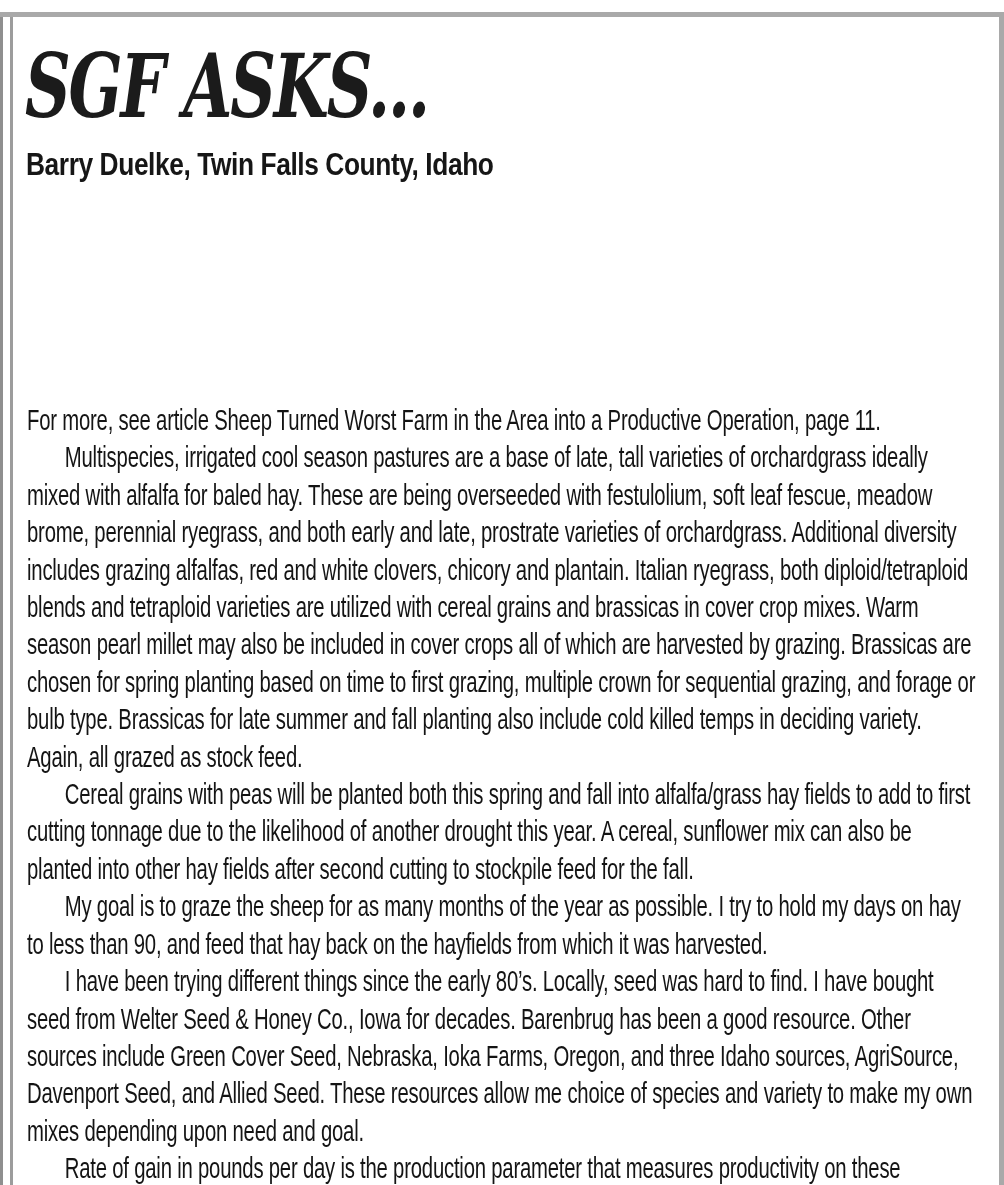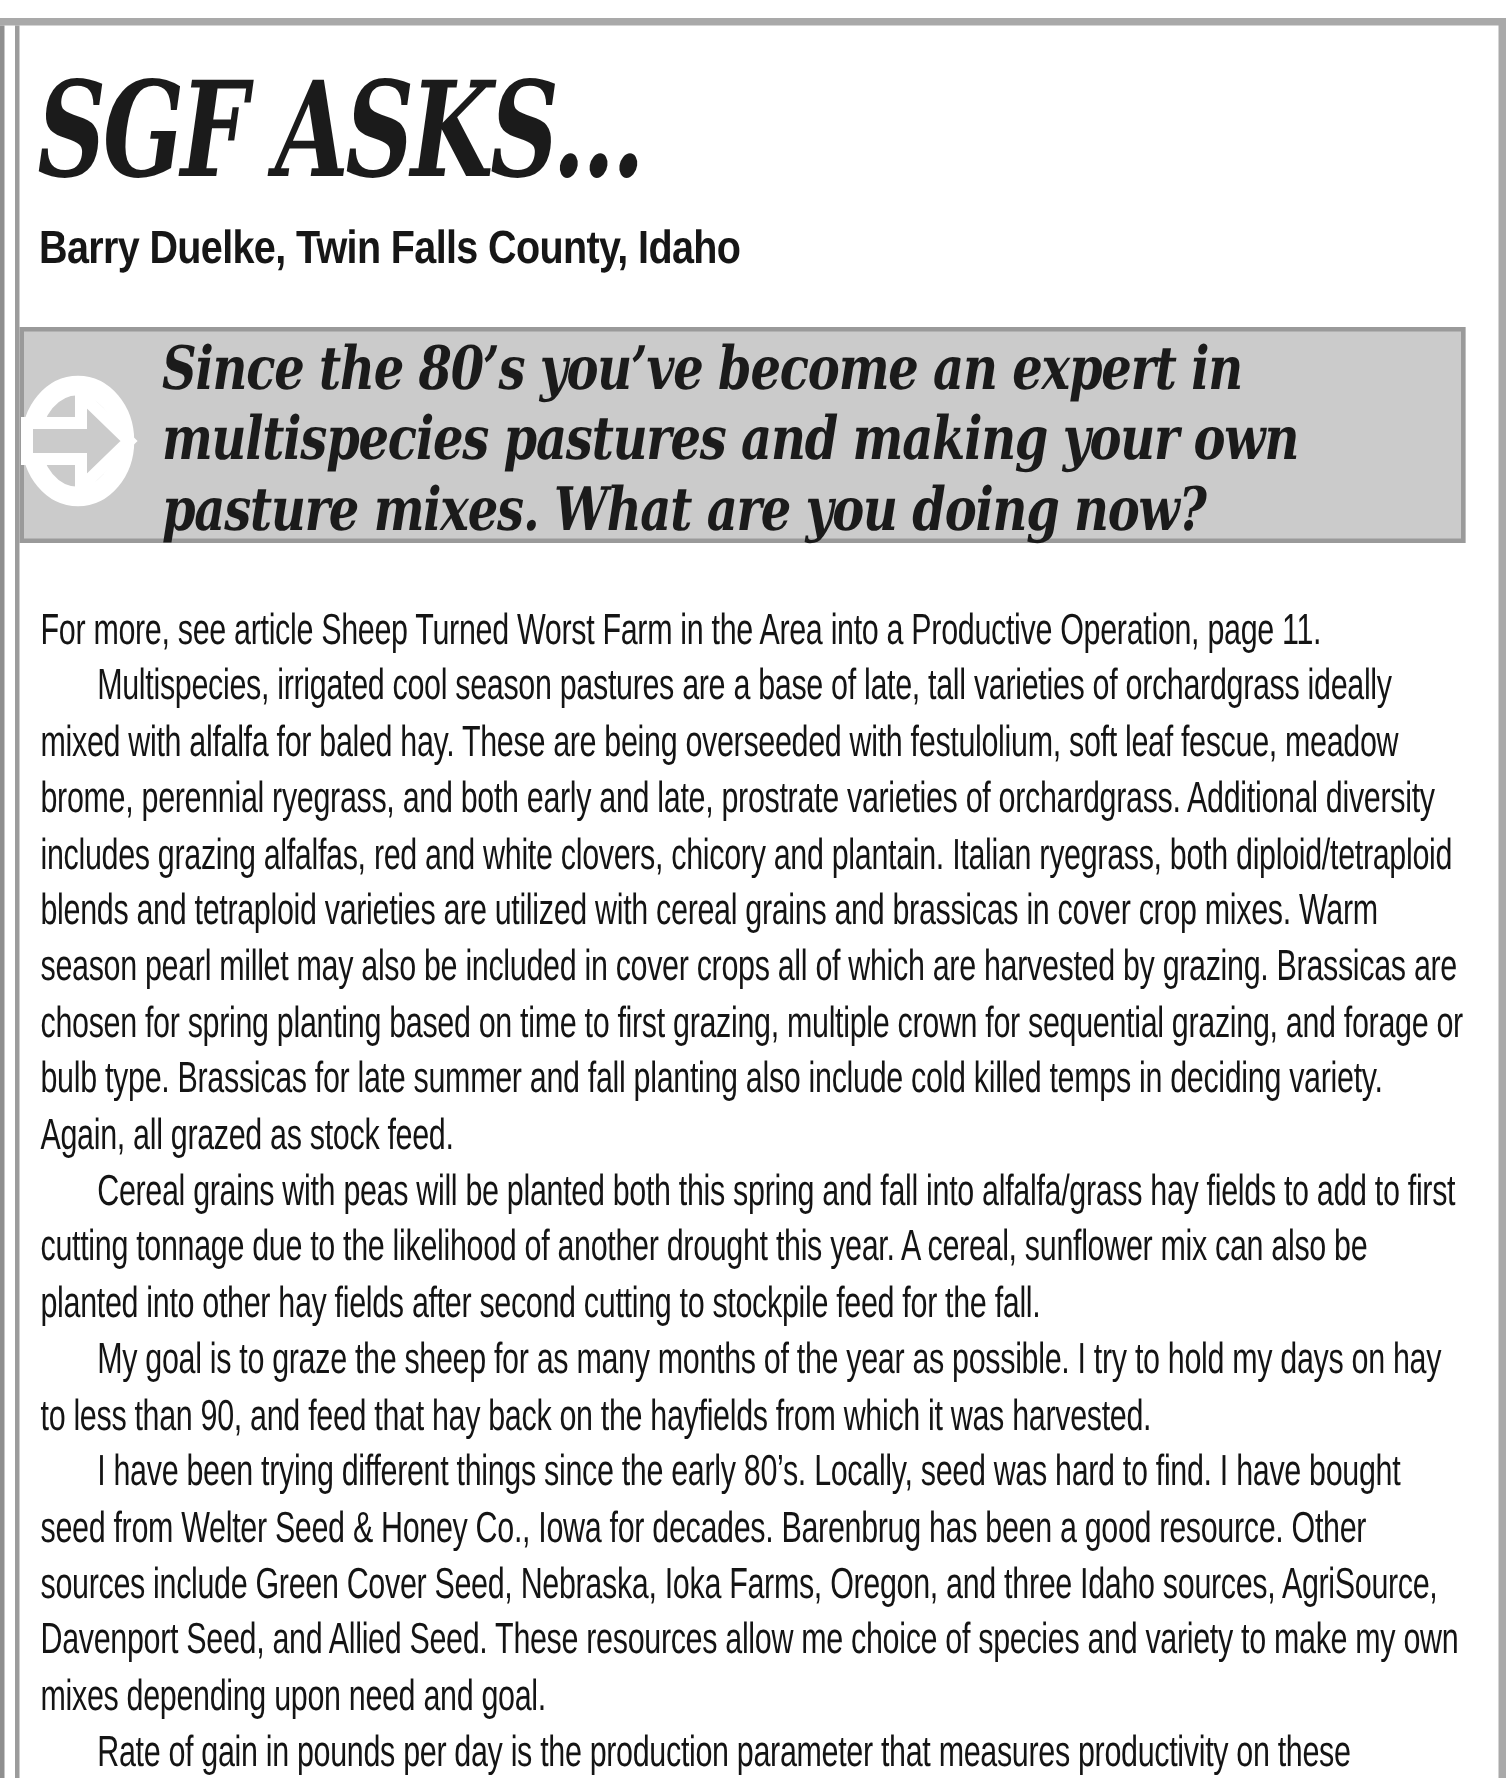--- a/index.html
+++ b/index.html
@@ -108,31 +108,20 @@
 
   <div class="bar-top"></div>
   <div class="bar-right"></div>
   <div class="bar-bottom"></div>
   <div class="line-left-outer"></div>
   <div class="line-left-inner"></div>
 
   <h1 class="title">SGF ASKS...</h1>
   <h2 class="byline">Barry Duelke, Twin Falls County, Idaho</h2>
 
-  <div class="question-box">
-    <svg class="arrow-badge" width="96" height="96" viewBox="0 0 96 96">
-      <ellipse cx="48" cy="47" rx="31" ry="37" fill="none" stroke="#ffffff" stroke-width="13"></ellipse>
-      <polygon points="14,35 50,35 50,16 82,47 50,78 50,59 14,59" fill="#cbcbcb" stroke="#ffffff" stroke-width="8" stroke-linejoin="miter"></polygon>
-    </svg>
-    <div class="question-text">
-      <div>Since the 80’s you’ve become an expert in</div>
-      <div>multispecies pastures and making your own</div>
-      <div>pasture mixes. What are you doing now?</div>
-    </div>
-  </div>
 
   <div class="article">
     <p>For more, see article Sheep Turned Worst Farm in the Area into a Productive Operation, page 11.</p>
     <p class="indent">Multispecies, irrigated cool season pastures are a base of late, tall varieties of orchardgrass ideally mixed with alfalfa for baled hay. These are being overseeded with festulolium, soft leaf fescue, meadow brome, perennial ryegrass, and both early and late, prostrate varieties of orchardgrass. Additional diversity includes grazing alfalfas, red and white clovers, chicory and plantain. Italian ryegrass, both diploid/tetraploid blends and tetraploid varieties are utilized with cereal grains and brassicas in cover crop mixes. Warm season pearl millet may also be included in cover crops all of which are harvested by grazing. Brassicas are chosen for spring planting based on time to first grazing, multiple crown for sequential grazing, and forage or bulb type. Brassicas for late summer and fall planting also include cold killed temps in deciding variety. Again, all grazed as stock feed.</p>
     <p class="indent">Cereal grains with peas will be planted both this spring and fall into alfalfa/grass hay fields to add to first cutting tonnage due to the likelihood of another drought this year. A cereal, sunflower mix can also be planted into other hay fields after second cutting to stockpile feed for the fall.</p>
     <p class="indent">My goal is to graze the sheep for as many months of the year as possible. I try to hold my days on hay to less than 90, and feed that hay back on the hayfields from which it was harvested.</p>
     <p class="indent">I have been trying different things since the early 80’s. Locally, seed was hard to find. I have bought seed from Welter Seed &amp; Honey Co., Iowa for decades. Barenbrug has been a good resource. Other sources include Green Cover Seed, Nebraska, Ioka Farms, Oregon, and three Idaho sources, AgriSource, Davenport Seed, and Allied Seed. These resources allow me choice of species and variety to make my own mixes depending upon need and goal.</p>
     <p class="indent">Rate of gain in pounds per day is the production parameter that measures productivity on these pastures. This can be used to assess dollars per acre. This type of data is the next step in our move forward. It has been a wonderful journey and we hope to have many more seasons to explore the possibilities. Contact Barry, 208- 320-3891, email bduelke@filertel.com.</p>
   </div>
 

